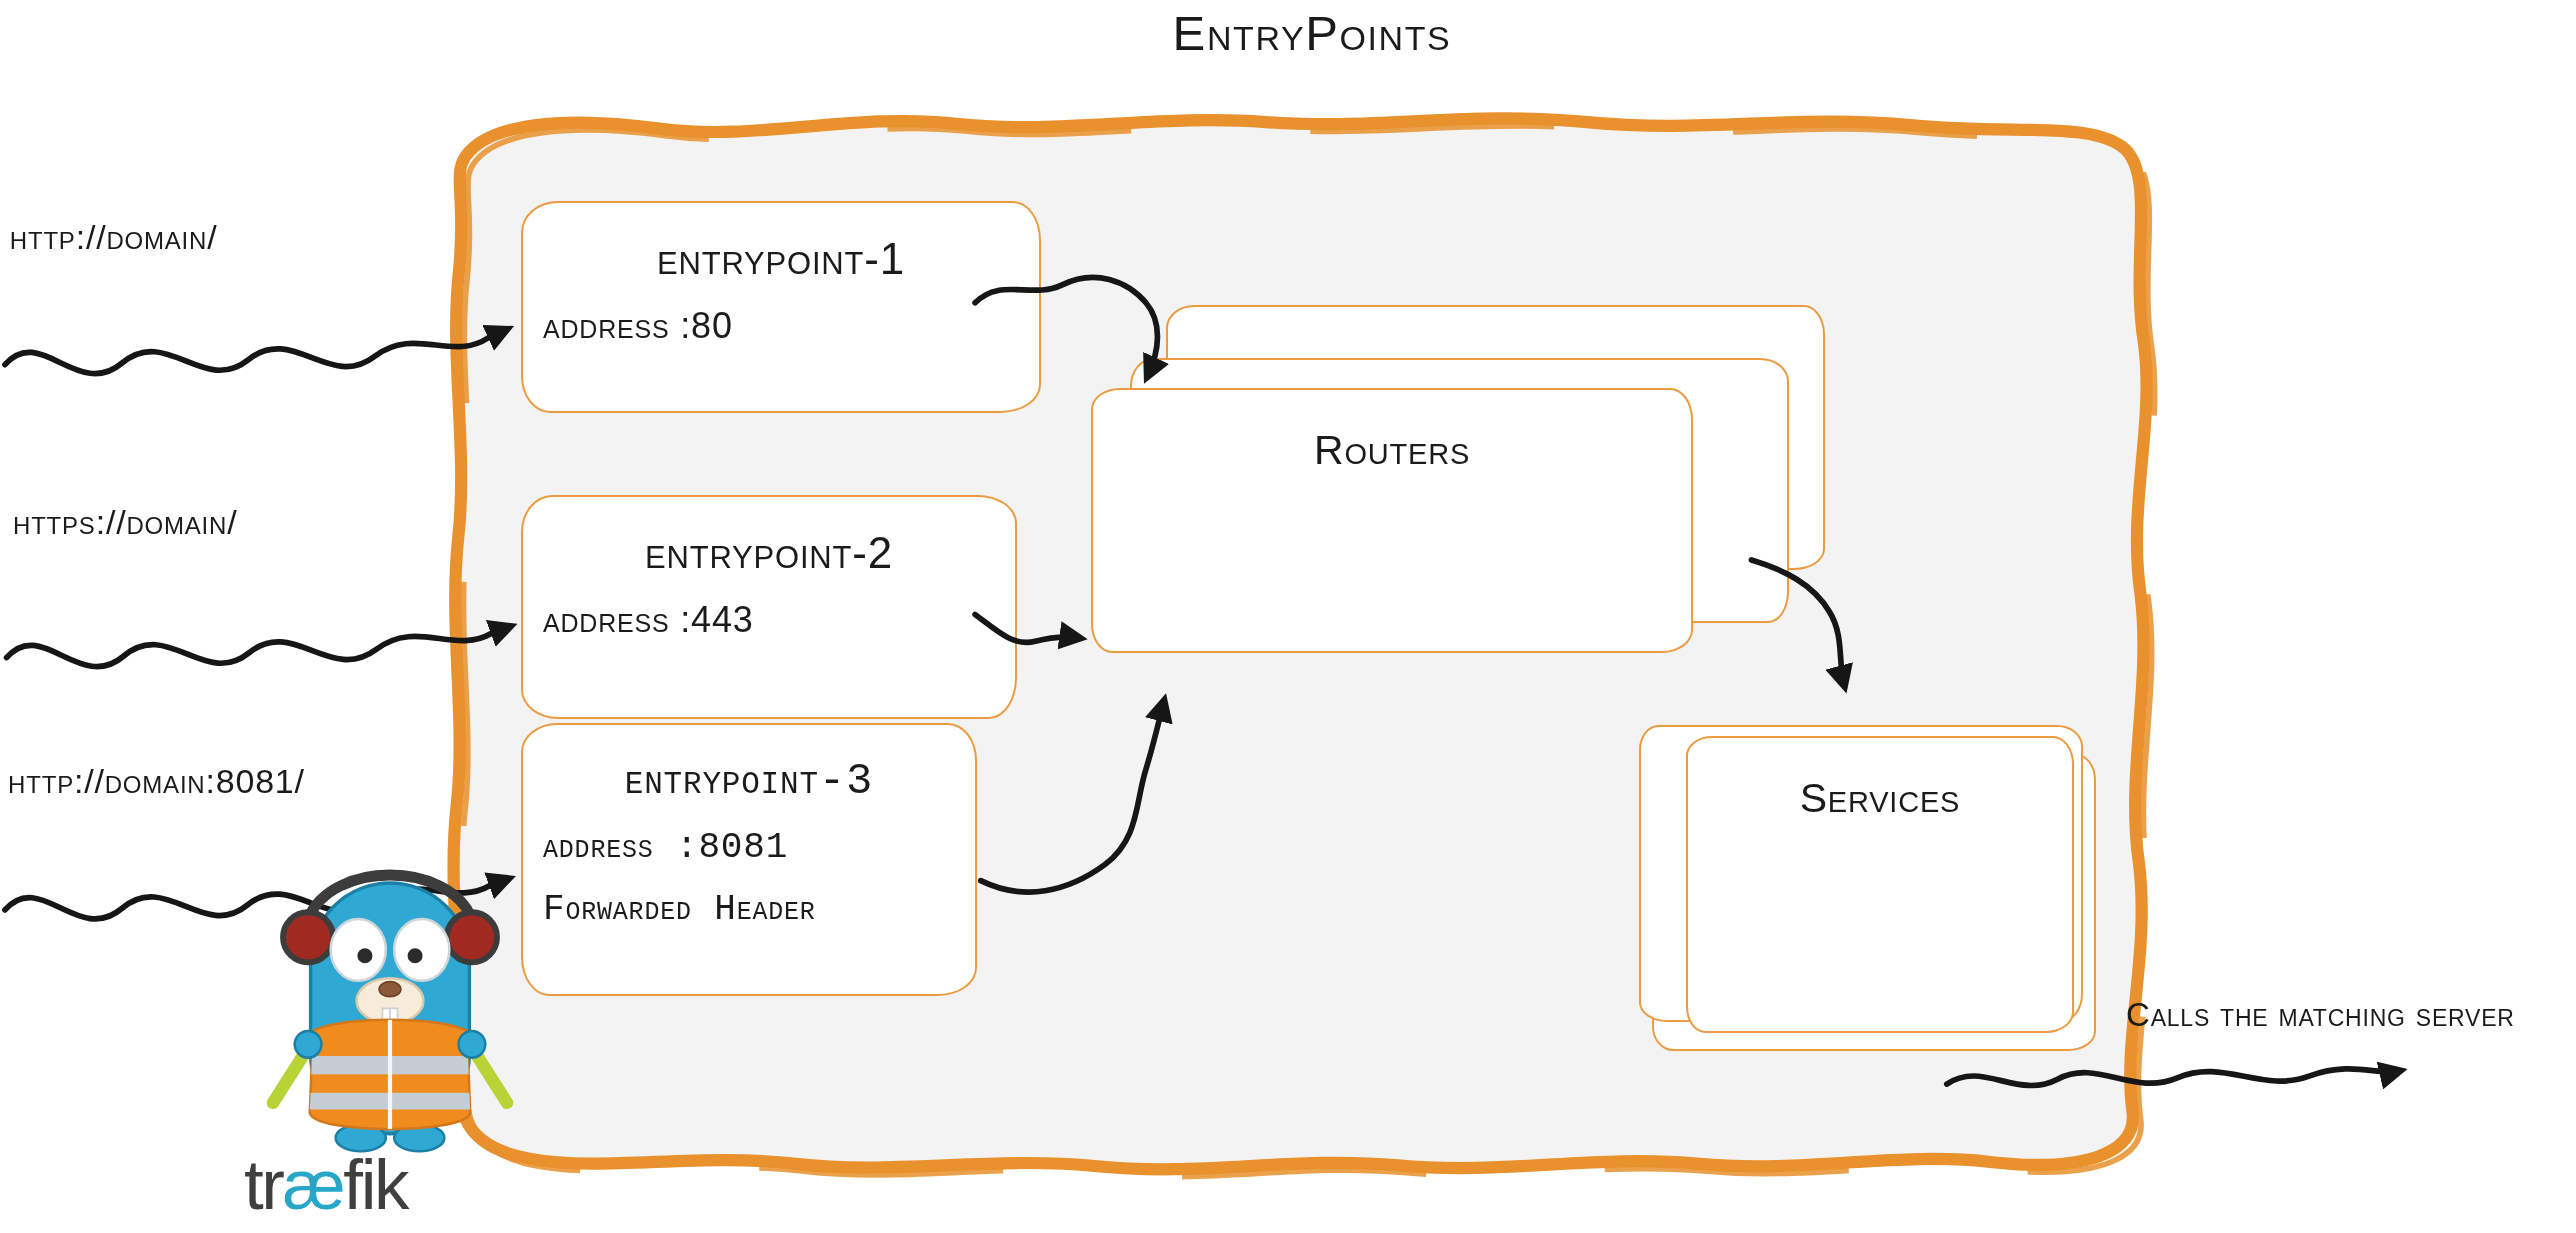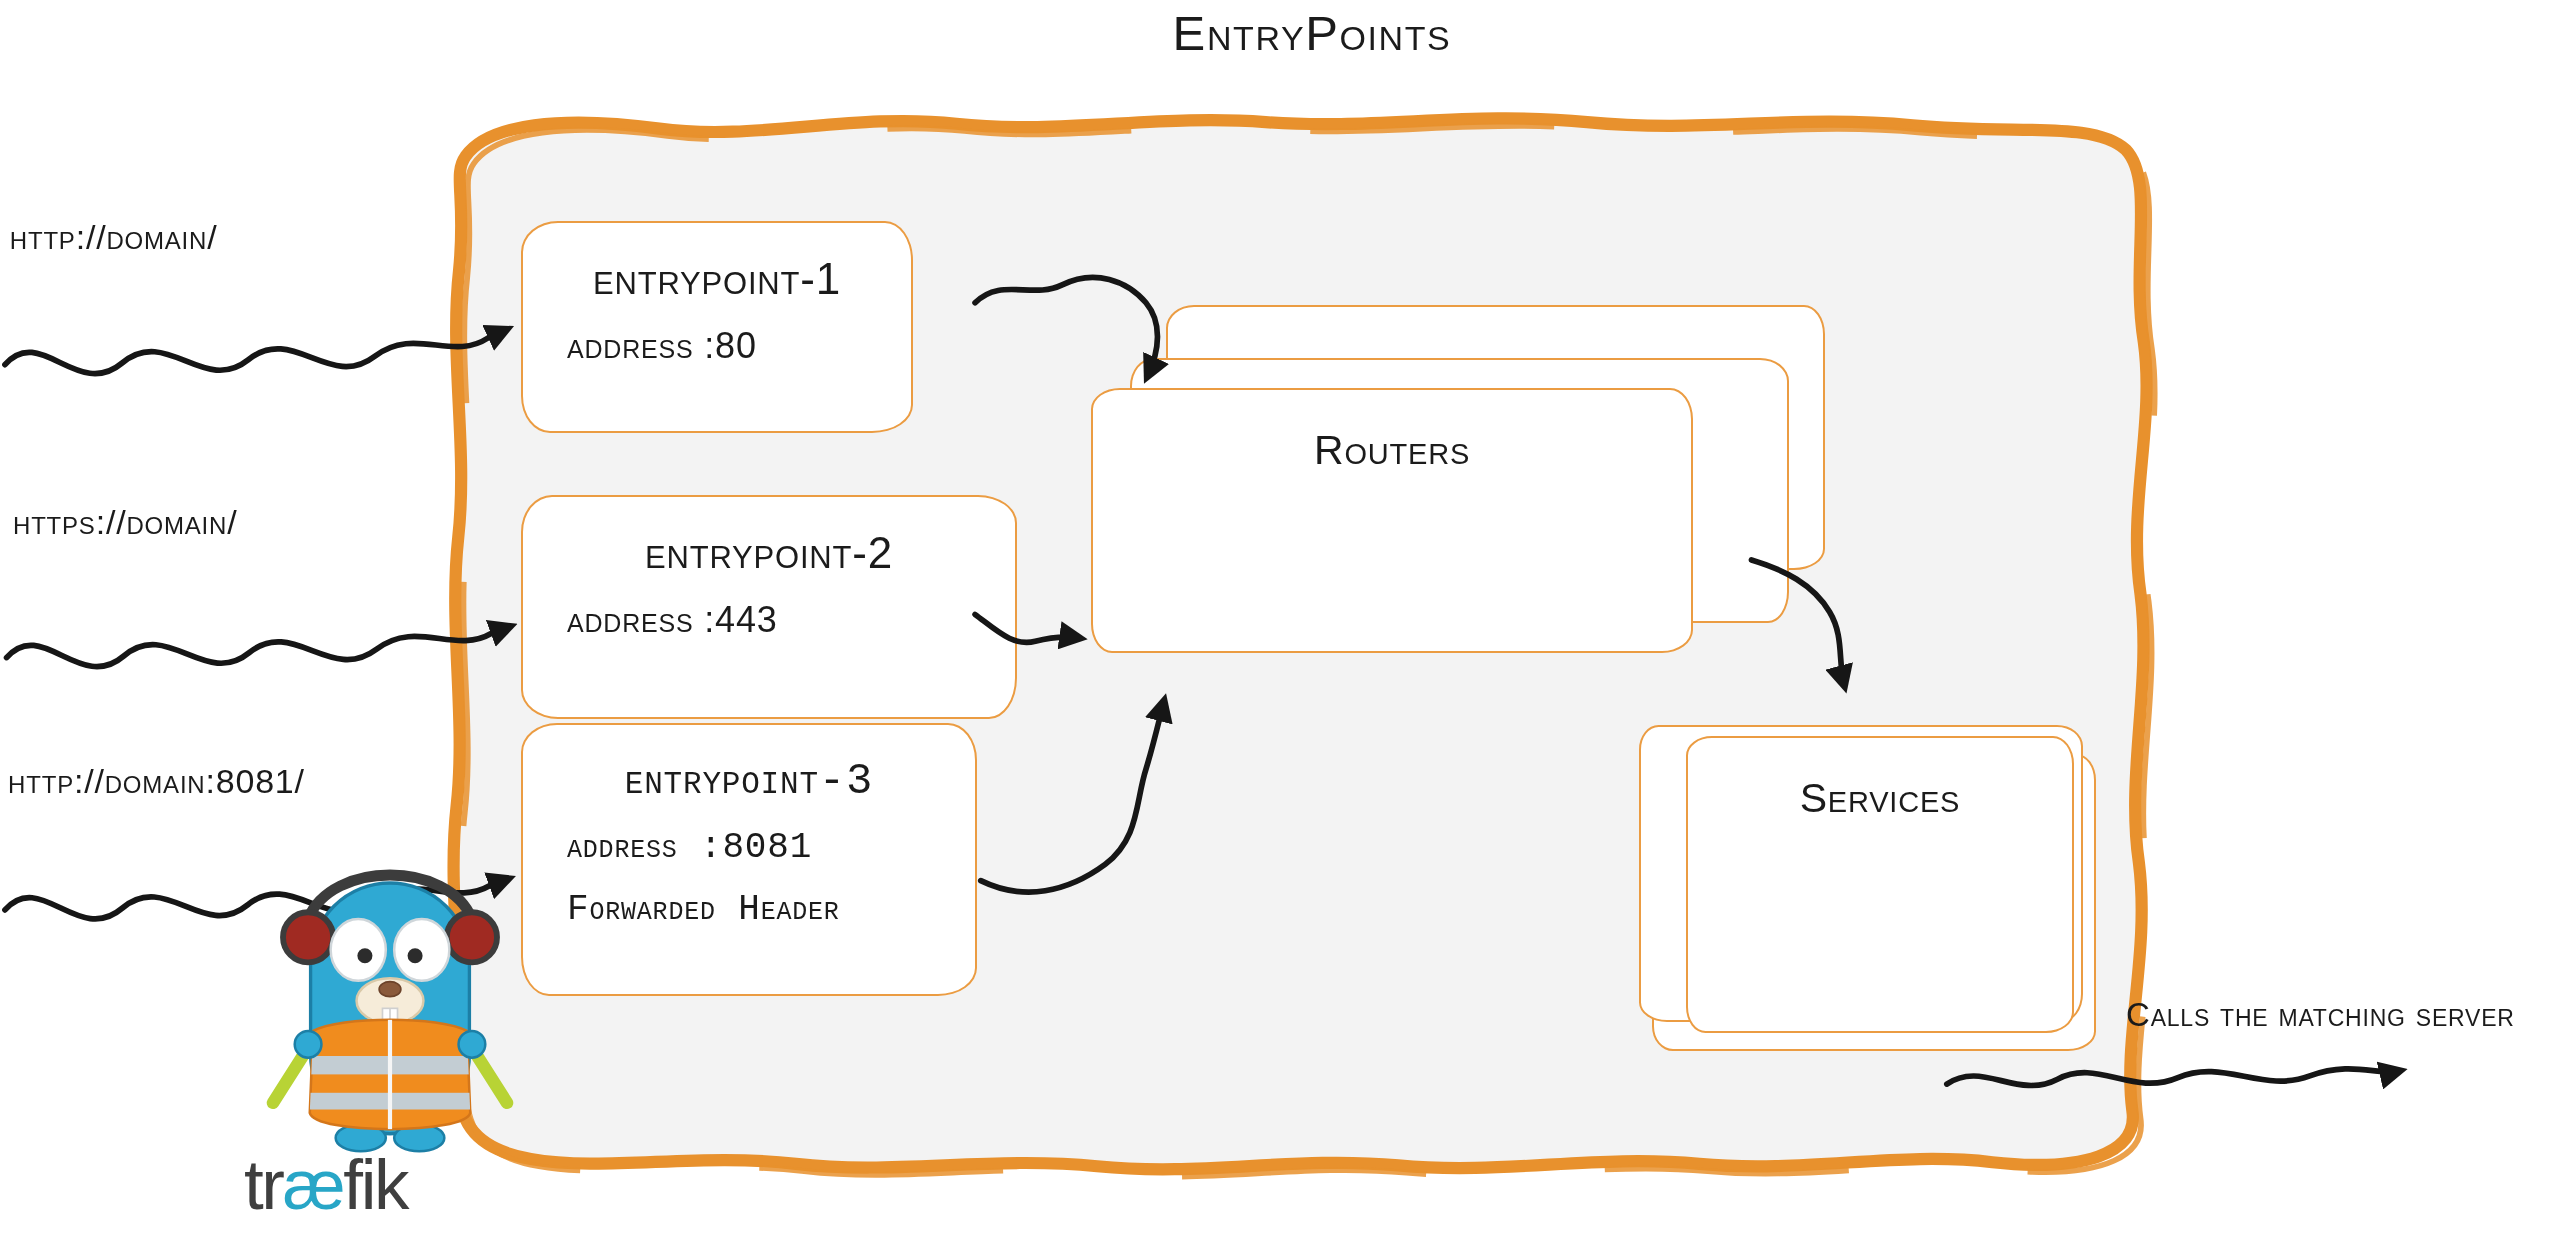--- a/index.html
+++ b/index.html
@@ -46,21 +46,21 @@
     text-align:center;
     font-size:44px;
     font-variant:small-caps;
     letter-spacing:0.8px;
     margin-top:31px;
   }
   .ep-box .ep-line{
     font-size:36px;
     font-variant:small-caps;
     letter-spacing:0.8px;
-    margin:21px 0 0 44px;
+    margin:21px 0 0 20px;
   }
 
   .stack-box{
     position:absolute;
     background:#ffffff;
     border:2.4px solid #eb9c42;
     box-sizing:border-box;
     z-index:2;
   }
   .stack-label{
@@ -151,21 +151,21 @@
          C 575 550, 552 440, 564 332
          C 573 242, 556 214, 572 192 Z" transform="translate(10,9)" fill="none" stroke="#e8912d" stroke-width="7" stroke-dasharray="300 220" opacity="0.85"></path>
   </svg>
 
   <div class="diagram-title">EntryPoints</div>
 
   <div class="request-label" style="left:9.8px; top:218px;">http://domain/</div>
   <div class="request-label" style="left:13px; top:503px;">https://domain/</div>
   <div class="request-label" style="left:8.1px; top:762px;text-align:right;">http://domain:8081/</div>
 
-  <div class="ep-box" style="left:521px; top:221px; width:392px; height:212px;
+  <div class="ep-box" style="left:521px; top:201px; width:520px; height:212px;
        border-radius:37px 28px 41px 29px / 31px 39px 28px 37px;">
     <div class="ep-name">entrypoint-1</div>
     <div class="ep-line">address :80</div>
   </div>
 
   <div class="ep-box" style="left:521px; top:495px; width:496px; height:224px;
        border-radius:31px 39px 28px 37px / 37px 28px 41px 29px;">
     <div class="ep-name">entrypoint-2</div>
     <div class="ep-line">address :443</div>
   </div>

